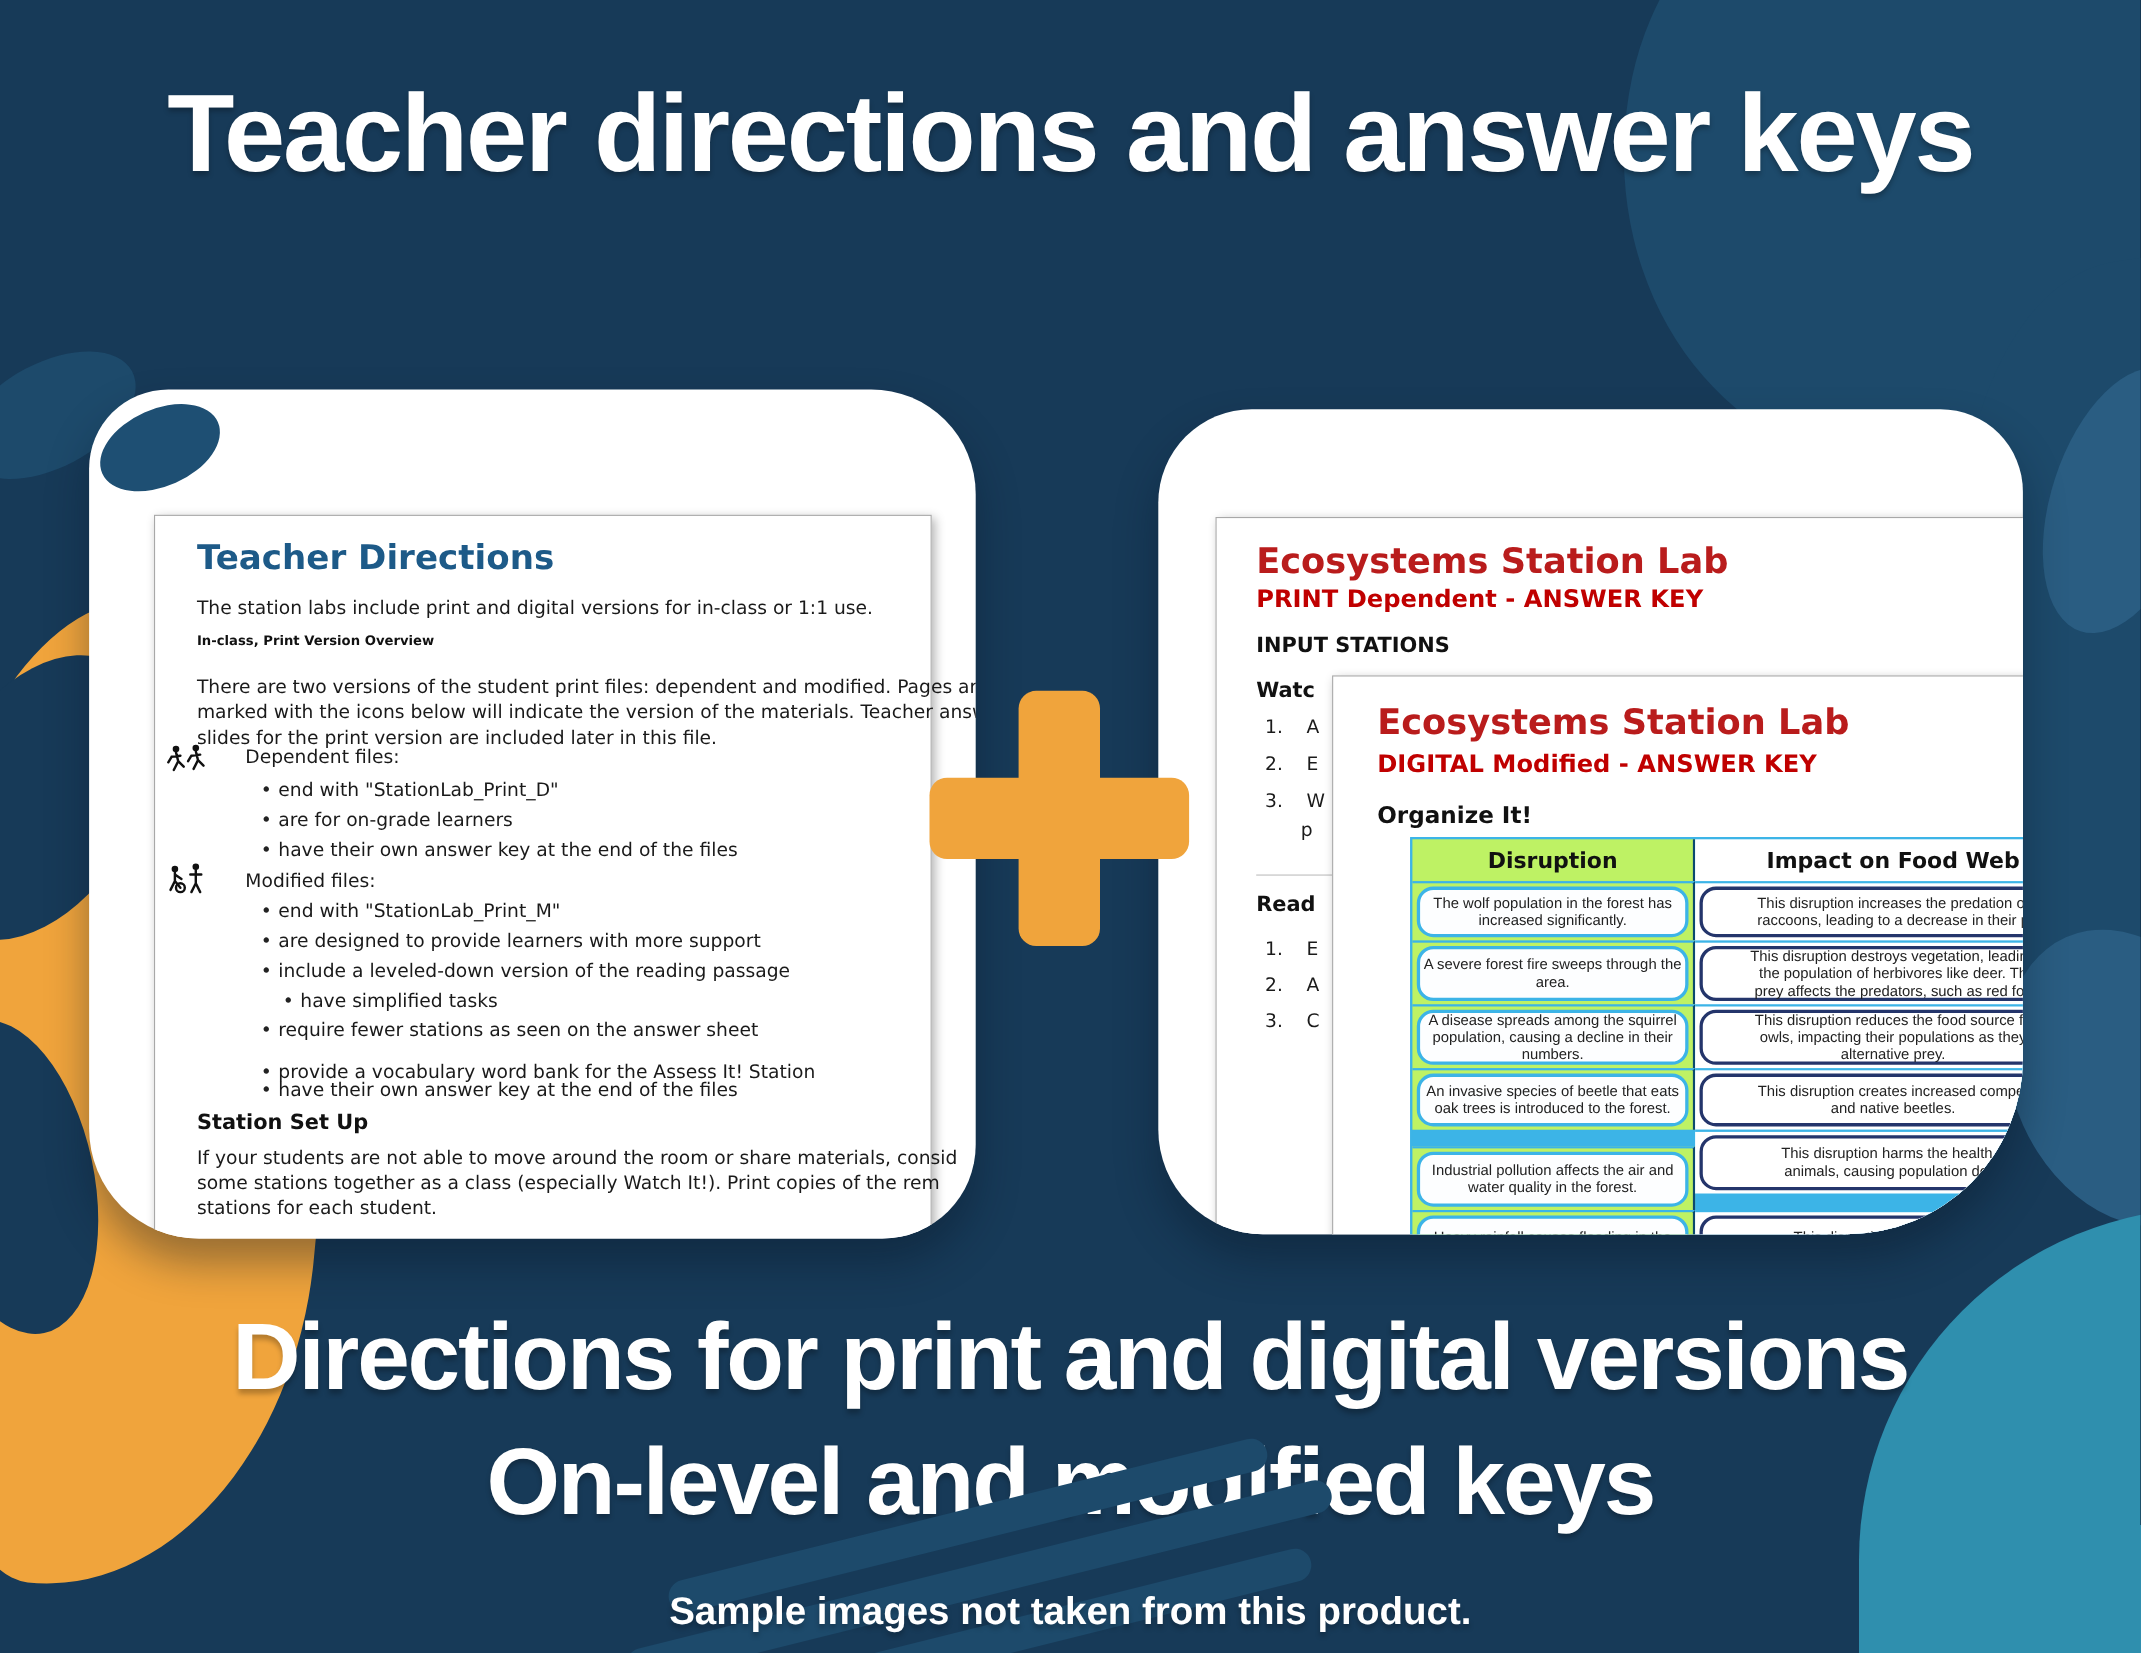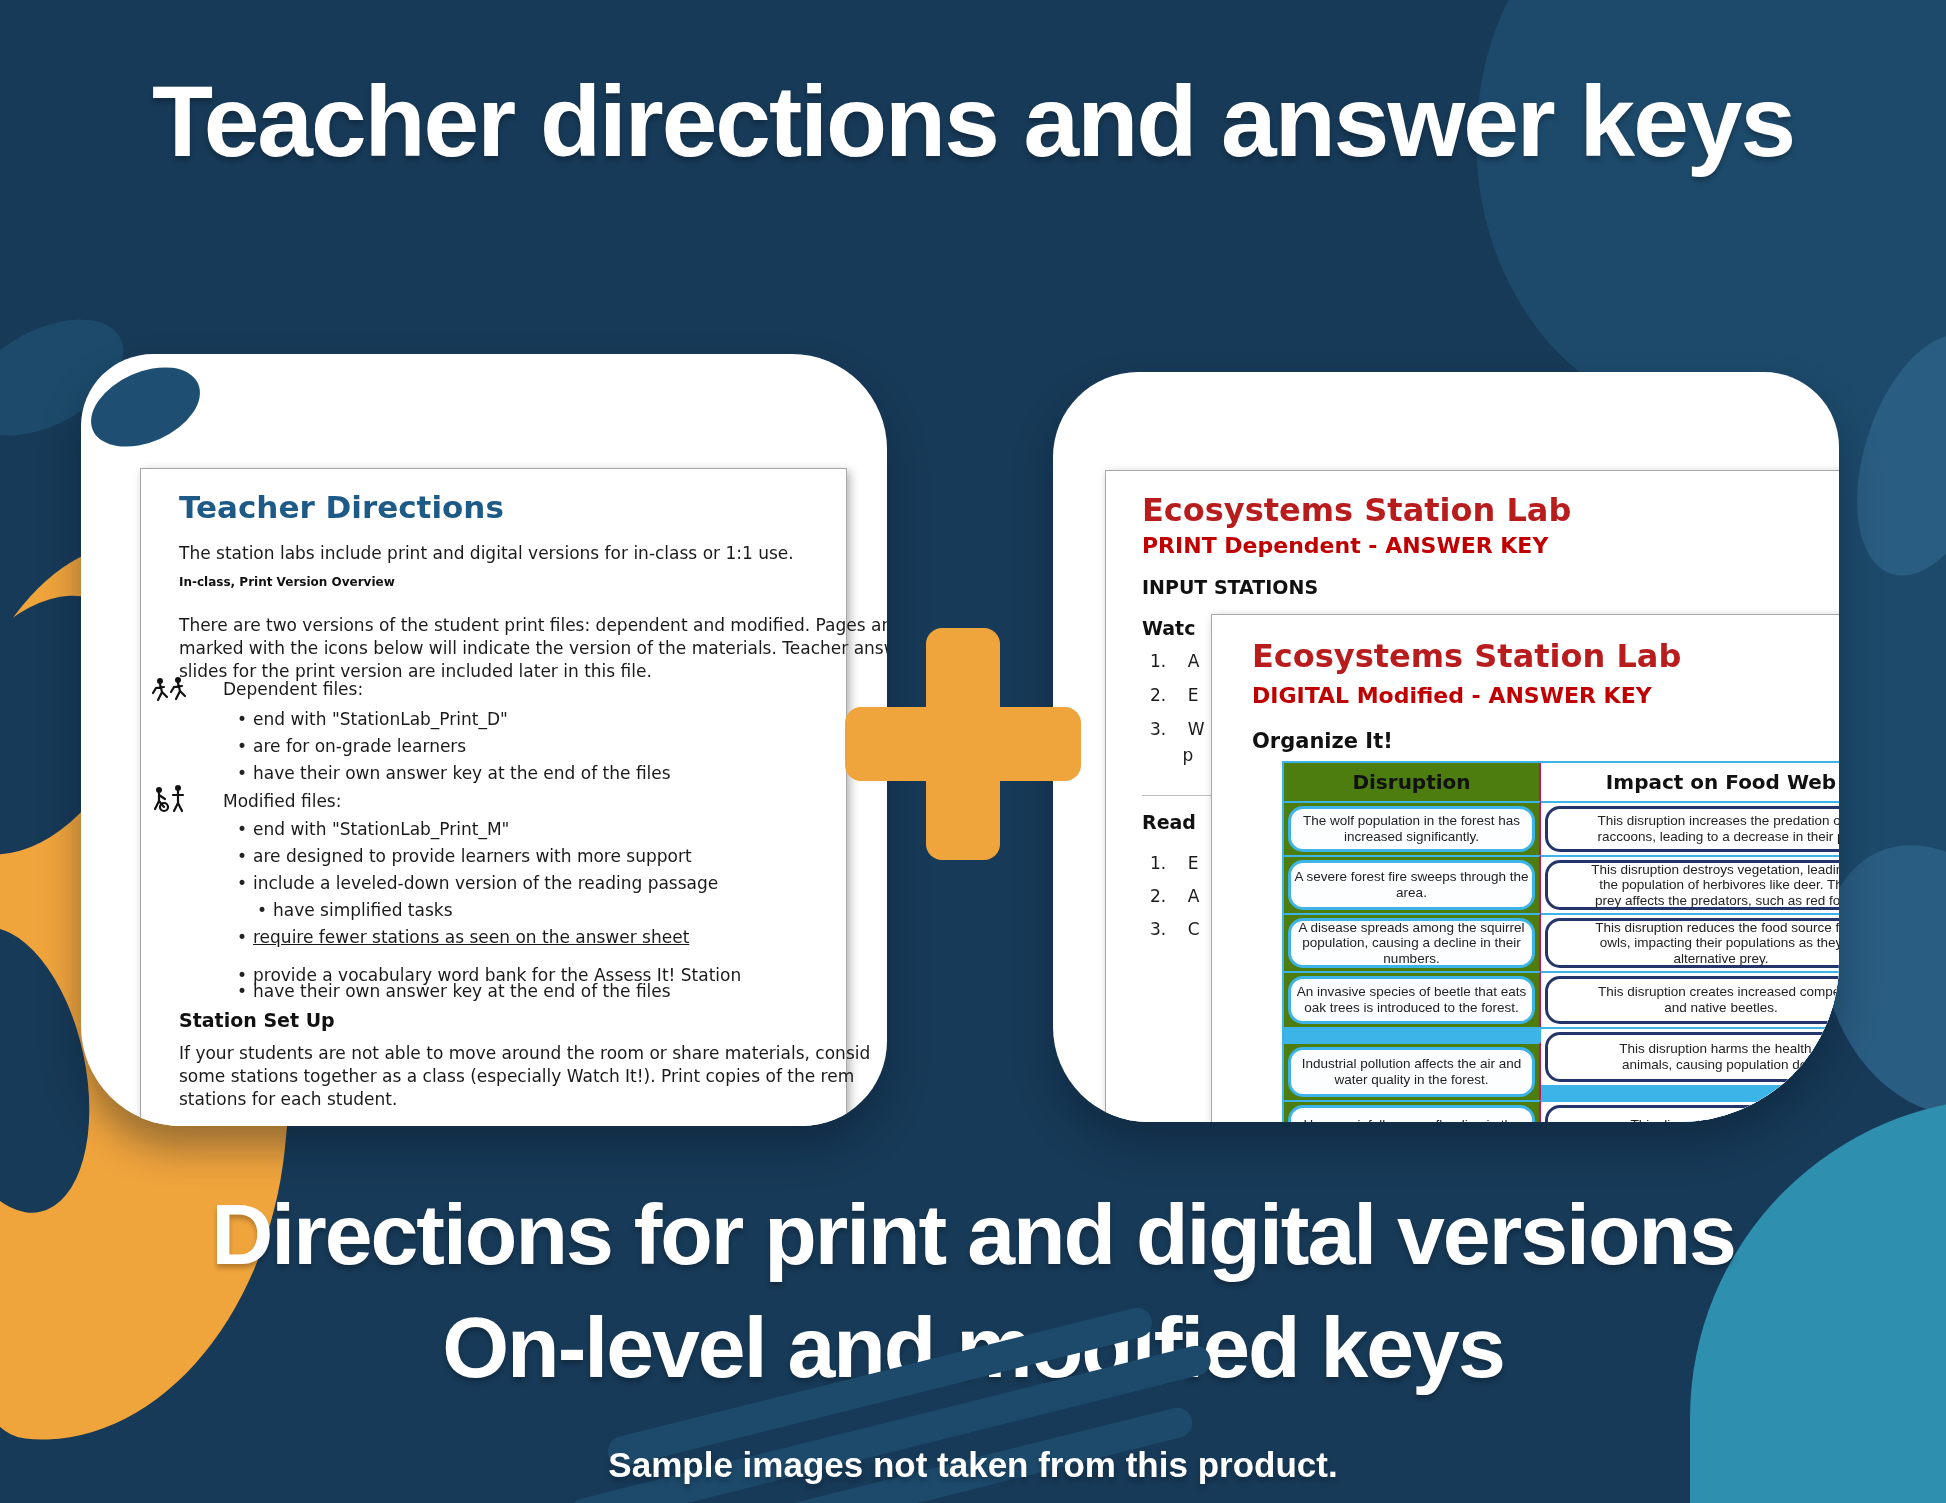--- a/index.html
+++ b/index.html
@@ -52,21 +52,21 @@
   .key-sec{font-size:19px;color:#111;}
   .key-item{font-size:18px;}
   .divider{position:absolute;height:1px;background:#bdbdbd;}
 
   
   #org-table{position:absolute;left:70px;top:146px;width:617px;
     border:2px solid #3cb4e7;background:#3cb4e7;}
   .trow{display:flex;}
   .th{background:#fce8a4;font-weight:bold;font-size:20px;color:#111;
     text-align:center;height:38px;line-height:38px;}
-  .td1{width:255px;background:#4d7c0f;border-right:2px solid #be185d;
+  .td1{width:255px;background:#bef264;border-right:2px solid #0c4a6e;
     border-top:2px solid #3cb4e7;position:relative;}
   .td2{width:360px;background:#ffffff;border-top:2px solid #3cb4e7;position:relative;}
   .cell-box{
     position:absolute;left:4px;right:4px;top:3px;bottom:3px;
     border-radius:15px;display:flex;flex-direction:column;
     align-items:center;justify-content:center;
     font-size:13.5px;line-height:1.16;text-align:center;color:#222;
     font-family:"Liberation Sans",sans-serif;
   }
   .box-cyan{background:#fdfeff;border:3px solid #3cb4e7;}
@@ -155,21 +155,21 @@
             <circle cx="29" cy="5" r="3" fill="#111" stroke="none"></circle>
             <path d="M29 8 L29 20 M29 20 L25 28 M29 20 L33 28 M24 12 L34 12"></path>
           </g>
         </svg>
       </div>
       <div class="line" style="left:82px;top:322px;">Modified files:</div>
       <div class="line" style="left:96px;top:350px;"><span class="bullet-dot">•</span><span>end with "StationLab_Print_M"</span></div>
       <div class="line" style="left:96px;top:377px;"><span class="bullet-dot">•</span><span>are designed to provide learners with more support</span></div>
       <div class="line" style="left:96px;top:404px;"><span class="bullet-dot">•</span><span>include a leveled-down version of the reading passage</span></div>
       <div class="line" style="left:96px;top:431px;margin-left:20px;"><span class="bullet-dot">•</span><span>have simplified tasks</span></div>
-      <div class="line" style="left:96px;top:458px;text-decoration:underline;"><span class="bullet-dot">•</span><span>require fewer stations as seen on the answer sheet</span></div>
+      <div class="line" style="left:96px;top:458px;"><span class="bullet-dot">•</span><span>require fewer stations as seen on the answer sheet</span></div>
       <div class="line" style="left:96px;top:496px;"><span class="bullet-dot">•</span><span>provide a vocabulary word bank for the Assess It! Station</span></div>
       <div class="line" style="left:96px;top:512px;"><span class="bullet-dot">•</span><span>have their own answer key at the end of the files</span></div>
 
       <div class="doc-h1 t-sub" style="left:38px;top:540px;font-size:19px;">Station Set Up</div>
       <div class="line" style="left:38px;top:597px;">some stations together as a class (especially Watch It!). Print copies of the rem</div>
       <div class="line" style="left:38px;top:574px;">If your students are not able to move around the room or share materials, consid</div>
       <div class="line" style="left:38px;top:620px;">stations for each student.</div>
     </div>
   </div>
 

